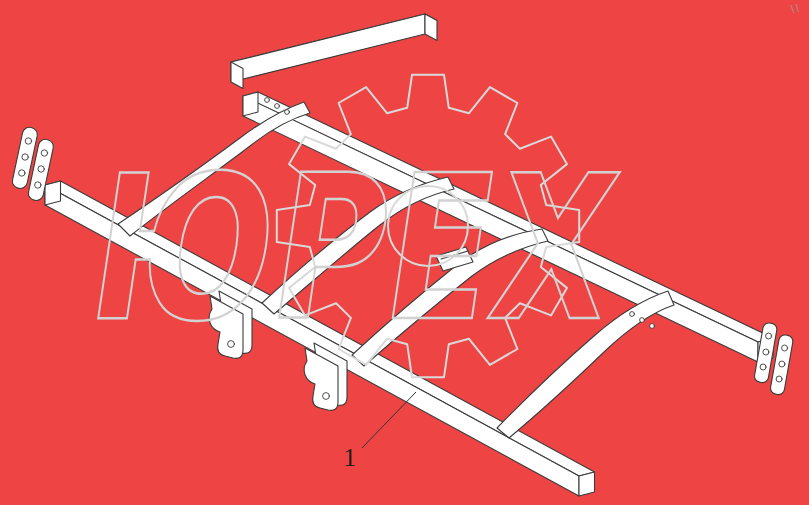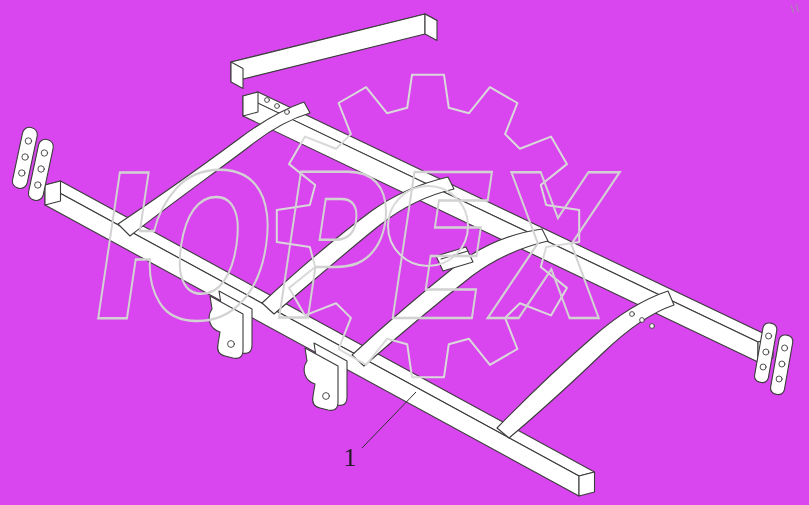--- a/index.html
+++ b/index.html
@@ -1,19 +1,19 @@
 <!DOCTYPE html>
 <html><head>
 <meta charset="utf-8">
 <style>
   html,body{margin:0;padding:0;background:#ffffff;}
   .stage{
     position:relative;
     width:809px;height:505px;
-    background:#d946ef;
+    background:#ef4444;
     overflow:hidden;
     font-family:"Liberation Sans",sans-serif;
   }
   .stage svg{position:absolute;left:0;top:0;}
   .part-label{
     font-family:"Liberation Serif",serif;
     font-size:26px;
     fill:#1c1c1c;
     cursor:pointer;
   }

